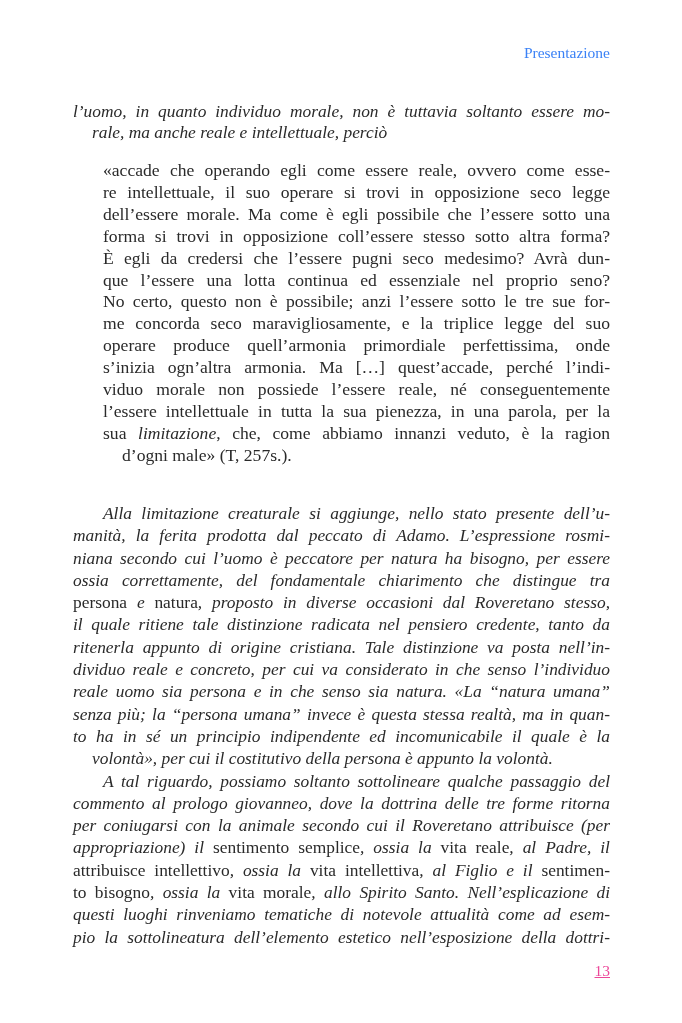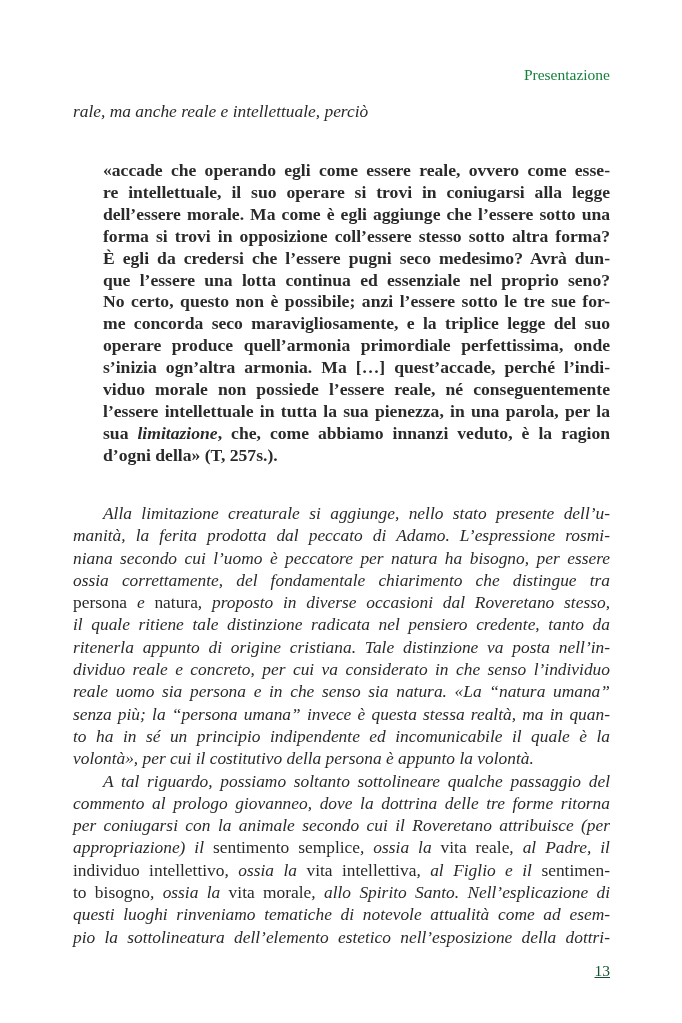--- a/index.html
+++ b/index.html
@@ -1,53 +1,54 @@
 <!DOCTYPE html>
 <html><head>
 <meta charset="utf-8">
 <style>
   html, body { margin: 0; padding: 0; background: #ffffff; }
   body { width: 682px; height: 1023px; position: relative; overflow: hidden;
          font-family: "Liberation Serif", "DejaVu Serif", serif; color: #2a2a2a; }
-  .running-head { position: absolute; top: 66px; right: 72px; font-size: 15.5px; color: #15803d; }
-  .page-number { position: absolute; top: 962px; right: 72px; font-size: 15.5px; color: #14532d; text-decoration: underline; }
+  .running-head { position: absolute; top: 44px; right: 72px; font-size: 15.5px; color: #3b82f6; }
+  .page-number { position: absolute; top: 962px; right: 72px; font-size: 15.5px; color: #ec4899; text-decoration: underline; }
   .block { position: absolute; left: 73px; width: 537px; font-size: 17.4px; text-align: justify;
            hyphens: none; }
   .intro { top: 101px; line-height: 20.5px; font-style: italic; }
-  .quote { top: 160px; left: 103px; width: 507px; line-height: 21.9px; font-size: 17.6px; font-weight: bold; }
+  .quote { top: 160px; left: 103px; width: 507px; line-height: 21.9px; font-size: 17.6px; }
   .body2 { top: 502px; line-height: 22.3px; font-style: italic; }
   .up { font-style: normal; font-family: Liberation Serif, serif; }
   .it { font-style: italic; margin-top: 25px; }
   .line { display: block; text-align-last: justify; white-space: nowrap; }
-  .line.last { text-align-last: left; }
+  .line.last { text-align-last: left; margin-left: 19px; }
 </style>
 </head>
 <body>
 
 <div class="running-head">Presentazione</div>
 
 <div class="block intro">
+  <span class="line">l’uomo, in quanto individuo morale, non è tuttavia soltanto essere mo-</span>
   <span class="line last">rale, ma anche reale e intellettuale, perciò</span>
 </div>
 
 <div class="block quote">
   <span class="line">«accade che operando egli come essere reale, ovvero come esse-</span>
-  <span class="line">re intellettuale, il suo operare si trovi in coniugarsi alla legge</span>
-  <span class="line">dell’essere morale. Ma come è egli aggiunge che l’essere sotto una</span>
+  <span class="line">re intellettuale, il suo operare si trovi in opposizione seco legge</span>
+  <span class="line">dell’essere morale. Ma come è egli possibile che l’essere sotto una</span>
   <span class="line">forma si trovi in opposizione coll’essere stesso sotto altra forma?</span>
   <span class="line">È egli da credersi che l’essere pugni seco medesimo? Avrà dun-</span>
   <span class="line">que l’essere una lotta continua ed essenziale nel proprio seno?</span>
   <span class="line">No certo, questo non è possibile; anzi l’essere sotto le tre sue for-</span>
   <span class="line">me concorda seco maravigliosamente, e la triplice legge del suo</span>
   <span class="line">operare produce quell’armonia primordiale perfettissima, onde</span>
   <span class="line">s’inizia ogn’altra armonia. Ma […] quest’accade, perché l’indi-</span>
   <span class="line">viduo morale non possiede l’essere reale, né conseguentemente</span>
   <span class="line">l’essere intellettuale in tutta la sua pienezza, in una parola, per la</span>
   <span class="line"><span>sua </span><span class="it">limitazione</span><span>, che, come abbiamo innanzi veduto, è la ragion</span></span>
-  <span class="line last">d’ogni della» (T, 257s.).</span>
+  <span class="line last">d’ogni male» (T, 257s.).</span>
 </div>
 
 <div class="block body2">
   <div>
     <span class="line" style="padding-left:30px">Alla limitazione creaturale si aggiunge, nello stato presente dell’u-</span>
     <span class="line">manità, la ferita prodotta dal peccato di Adamo. L’espressione rosmi-</span>
     <span class="line">niana secondo cui l’uomo è peccatore per natura ha bisogno, per essere</span>
     <span class="line">ossia correttamente, del fondamentale chiarimento che distingue tra</span>
     <span class="line"><span class="up">persona</span><span> e </span><span class="up">natura</span><span>, proposto in diverse occasioni dal Roveretano stesso,</span></span>
     <span class="line">il quale ritiene tale distinzione radicata nel pensiero credente, tanto da</span>
@@ -56,20 +57,20 @@
     <span class="line">reale uomo sia persona e in che senso sia natura. «La “natura umana”</span>
     <span class="line">senza più; la “persona umana” invece è questa stessa realtà, ma in quan-</span>
     <span class="line">to ha in sé un principio indipendente ed incomunicabile il quale è la</span>
     <span class="line last">volontà», per cui il costitutivo della persona è appunto la volontà.</span>
   </div>
   <div>
     <span class="line" style="padding-left:30px">A tal riguardo, possiamo soltanto sottolineare qualche passaggio del</span>
     <span class="line">commento al prologo giovanneo, dove la dottrina delle tre forme ritorna</span>
     <span class="line">per coniugarsi con la animale secondo cui il Roveretano attribuisce (per</span>
     <span class="line"><span>appropriazione) il </span><span class="up">sentimento semplice</span><span>, ossia la </span><span class="up">vita reale</span><span>, al Padre, il</span></span>
-    <span class="line"><span class="up">individuo intellettivo</span><span>, ossia la </span><span class="up">vita intellettiva</span><span>, al Figlio e il </span><span class="up">sentimen-</span></span>
+    <span class="line"><span class="up">attribuisce intellettivo</span><span>, ossia la </span><span class="up">vita intellettiva</span><span>, al Figlio e il </span><span class="up">sentimen-</span></span>
     <span class="line"><span class="up">to bisogno</span><span>, ossia la </span><span class="up">vita morale</span><span>, allo Spirito Santo. Nell’esplicazione di</span></span>
     <span class="line">questi luoghi rinveniamo tematiche di notevole attualità come ad esem-</span>
     <span class="line">pio la sottolineatura dell’elemento estetico nell’esposizione della dottri-</span>
   </div>
 </div>
 
 <div class="page-number">13</div>
 
 </body></html>

